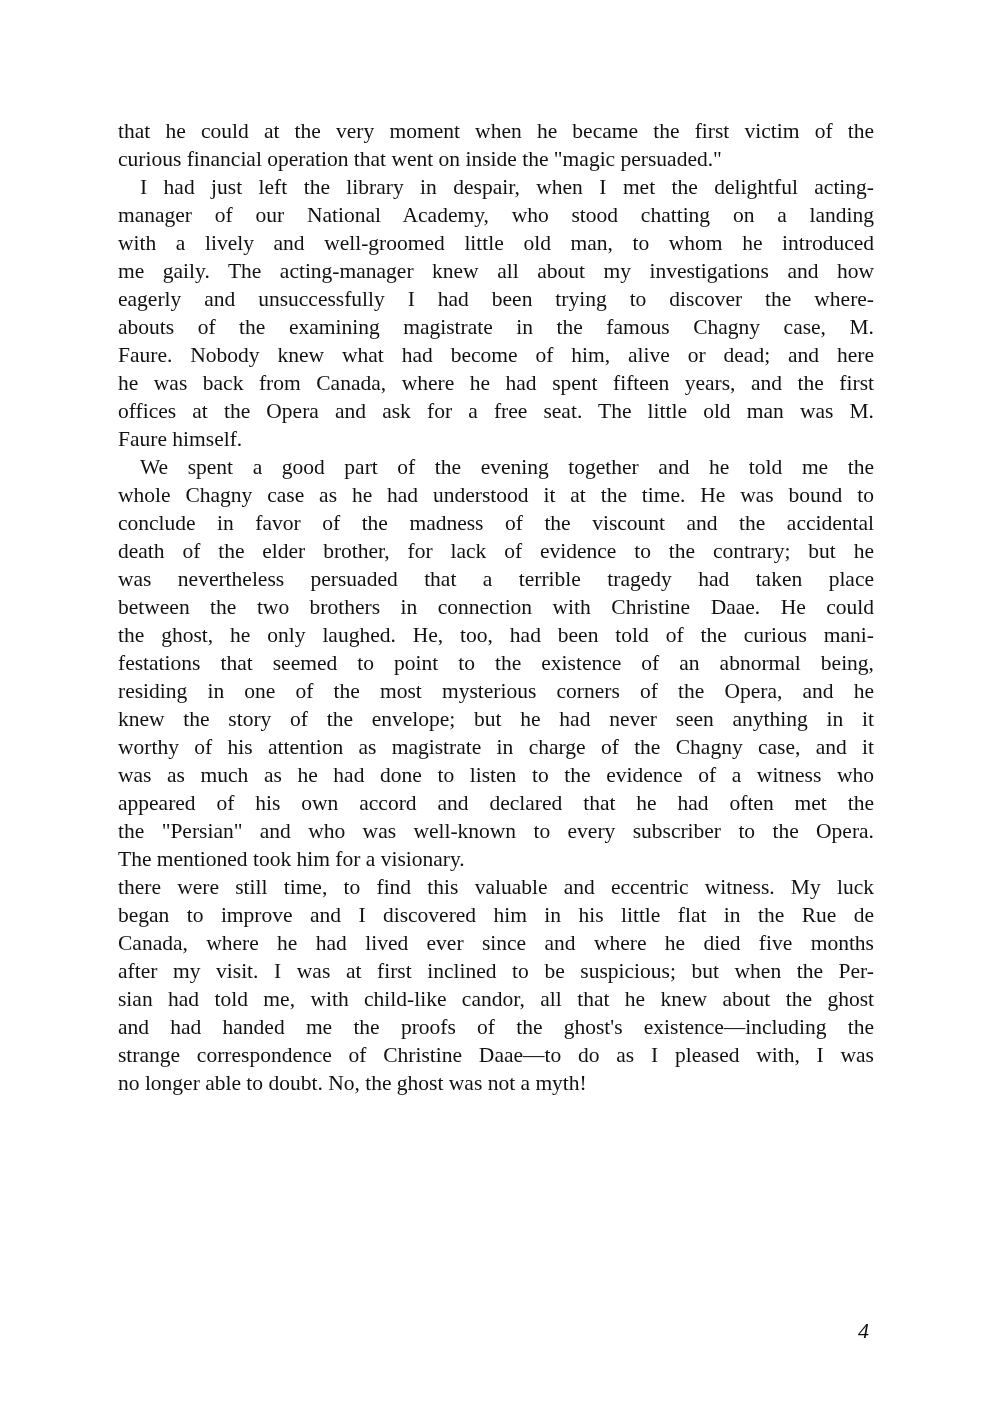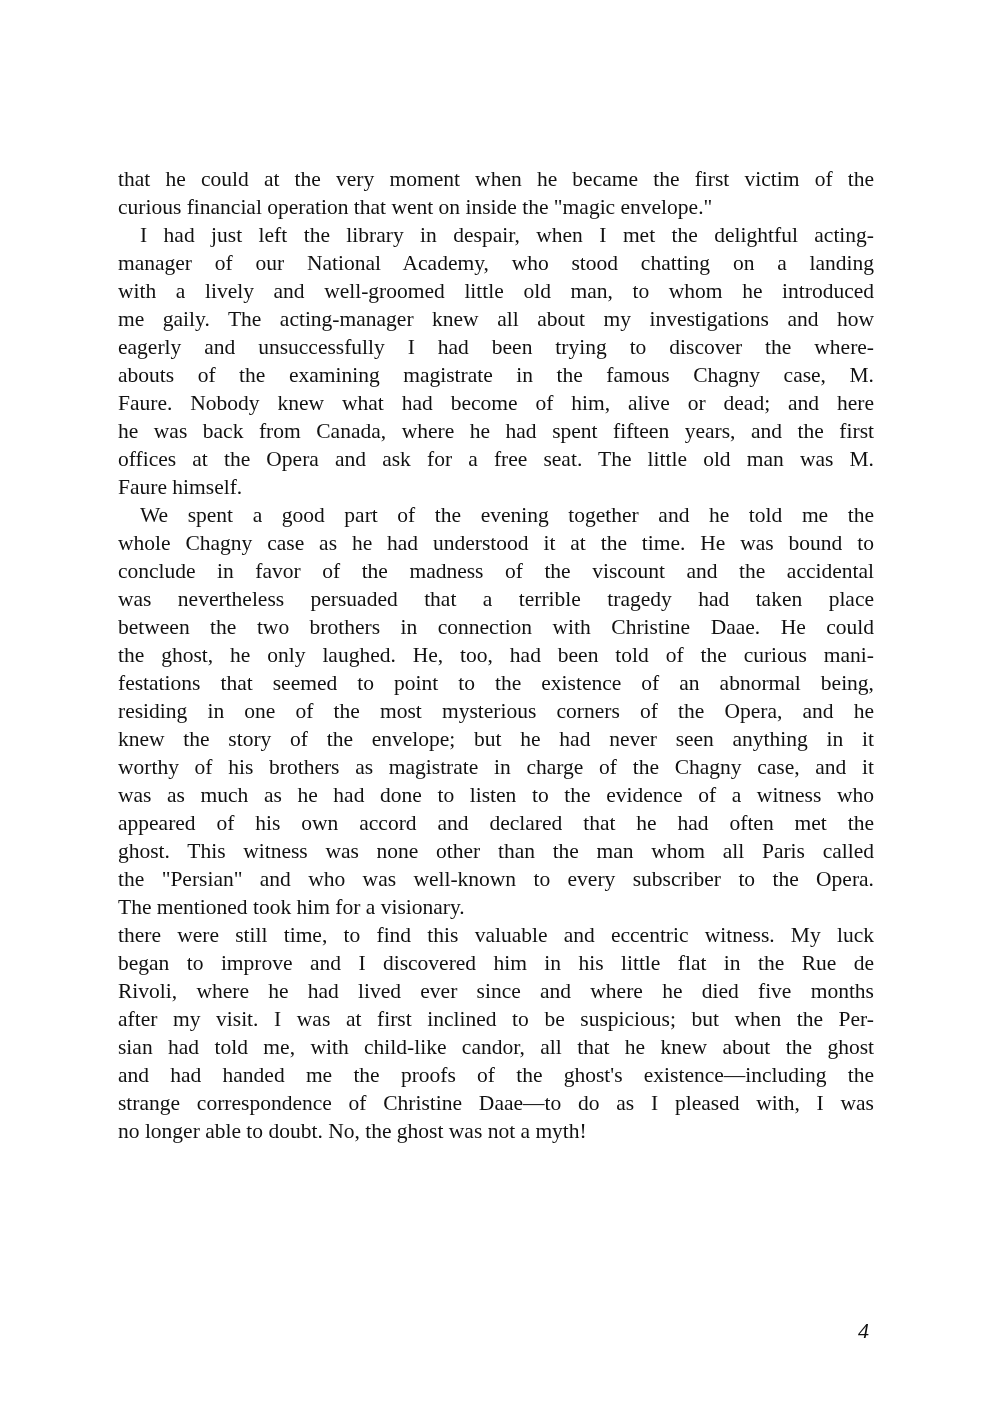--- a/index.html
+++ b/index.html
@@ -22,21 +22,20 @@
       height: 1403px;
       background: #ffffff;
     }
     .body-text {
       position: absolute;
       left: 118px;
       top: 117px;
       width: 756px;
       font-size: 21.5px;
       line-height: 28px;
-      margin-top: 48px;
     }
     .paragraph {
       margin: 0;
     }
     .line {
       display: block;
       height: 28px;
       white-space: nowrap;
       text-align: justify;
       text-align-last: justify;
@@ -58,58 +57,58 @@
     }
   </style>
 </head>
 <body>
 
 <div class="page">
   <div class="body-text">
 
     <p class="paragraph">
       <span class="line">that he could at the very moment when he became the first victim of the</span>
-      <span class="line last">curious financial operation that went on inside the "magic envelope."</span>
+      <span class="line last">curious financial operation that went on inside the "magic persuaded."</span>
     </p>
 
     <p class="paragraph">
       <span class="line indent">I had just left the library in despair, when I met the delightful acting-</span>
       <span class="line">manager of our National Academy, who stood chatting on a landing</span>
       <span class="line">with a lively and well-groomed little old man, to whom he introduced</span>
       <span class="line">me gaily. The acting-manager knew all about my investigations and how</span>
       <span class="line">eagerly and unsuccessfully I had been trying to discover the where-</span>
       <span class="line">abouts of the examining magistrate in the famous Chagny case, M.</span>
       <span class="line">Faure. Nobody knew what had become of him, alive or dead; and here</span>
       <span class="line">he was back from Canada, where he had spent fifteen years, and the first</span>
       <span class="line">offices at the Opera and ask for a free seat. The little old man was M.</span>
       <span class="line last">Faure himself.</span>
     </p>
 
     <p class="paragraph">
       <span class="line indent">We spent a good part of the evening together and he told me the</span>
       <span class="line">whole Chagny case as he had understood it at the time. He was bound to</span>
       <span class="line">conclude in favor of the madness of the viscount and the accidental</span>
+      <span class="line">death of the elder brother, for lack of evidence to the contrary; but he</span>
       <span class="line">was nevertheless persuaded that a terrible tragedy had taken place</span>
       <span class="line">between the two brothers in connection with Christine Daae. He could</span>
       <span class="line">the ghost, he only laughed. He, too, had been told of the curious mani-</span>
       <span class="line">festations that seemed to point to the existence of an abnormal being,</span>
       <span class="line">residing in one of the most mysterious corners of the Opera, and he</span>
       <span class="line">knew the story of the envelope; but he had never seen anything in it</span>
-      <span class="line">worthy of his brothers as magistrate in charge of the Chagny case, and it</span>
+      <span class="line">worthy of his attention as magistrate in charge of the Chagny case, and it</span>
       <span class="line">was as much as he had done to listen to the evidence of a witness who</span>
       <span class="line">appeared of his own accord and declared that he had often met the</span>
-      <span class="line">ghost. This witness was none other than the man whom all Paris called</span>
       <span class="line">the "Persian" and who was well-known to every subscriber to the Opera.</span>
       <span class="line last">The mentioned took him for a visionary.</span>
     </p>
 
     <p class="paragraph">
       <span class="line">there were still time, to find this valuable and eccentric witness. My luck</span>
       <span class="line">began to improve and I discovered him in his little flat in the Rue de</span>
-      <span class="line">Rivoli, where he had lived ever since and where he died five months</span>
+      <span class="line">Canada, where he had lived ever since and where he died five months</span>
       <span class="line">after my visit. I was at first inclined to be suspicious; but when the Per-</span>
       <span class="line">sian had told me, with child-like candor, all that he knew about the ghost</span>
       <span class="line">and had handed me the proofs of the ghost's existence—including the</span>
       <span class="line">strange correspondence of Christine Daae—to do as I pleased with, I was</span>
       <span class="line last">no longer able to doubt. No, the ghost was not a myth!</span>
     </p>
 
   </div>
 
   <div class="page-number">4</div>

